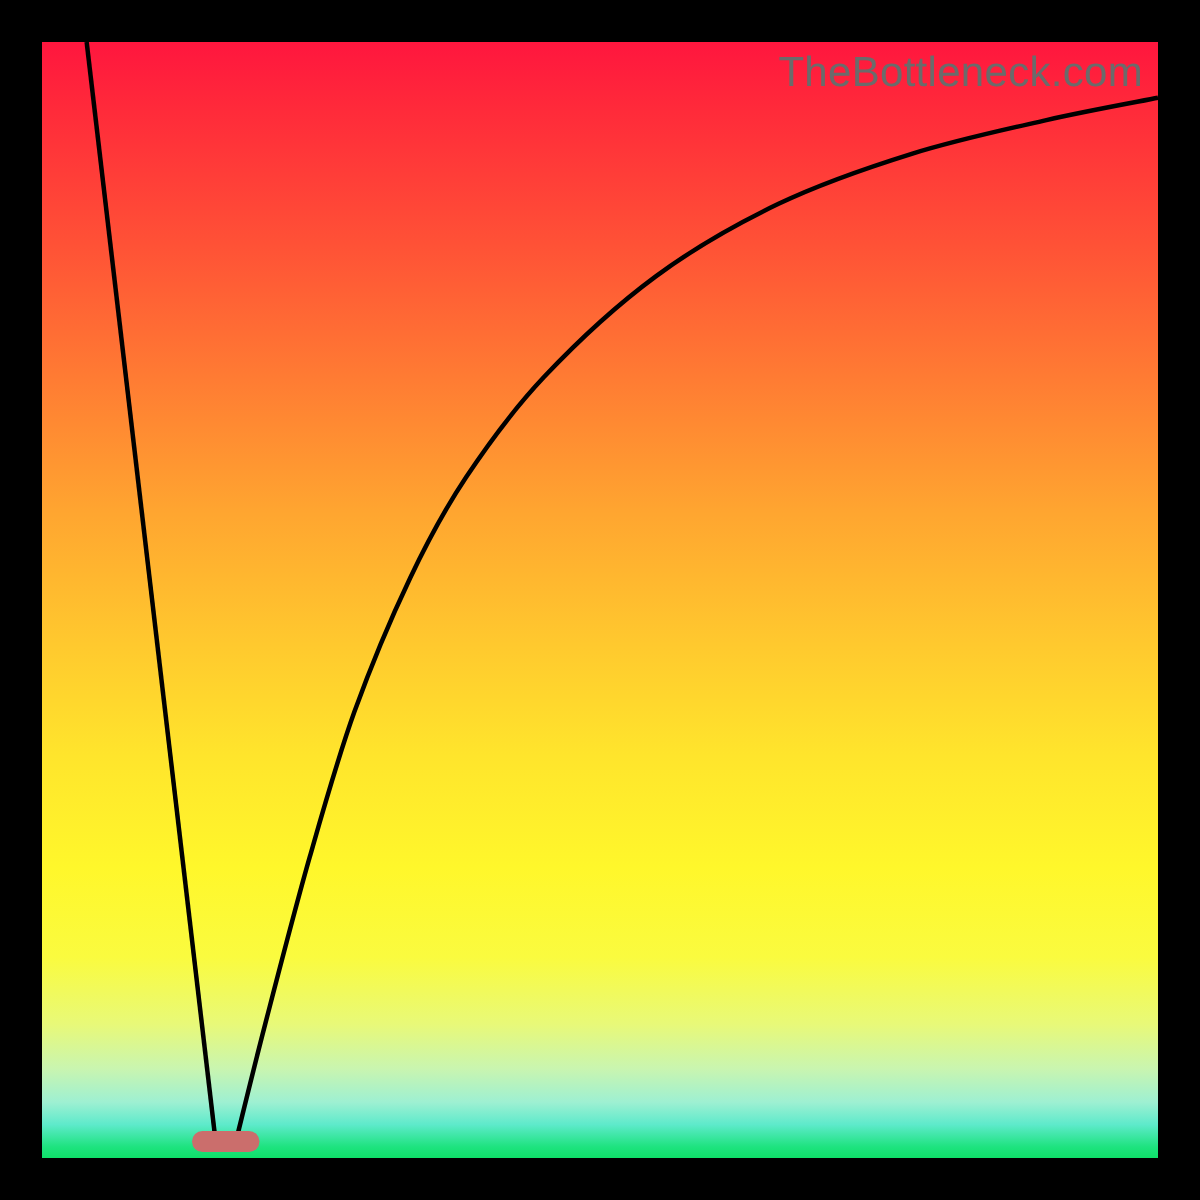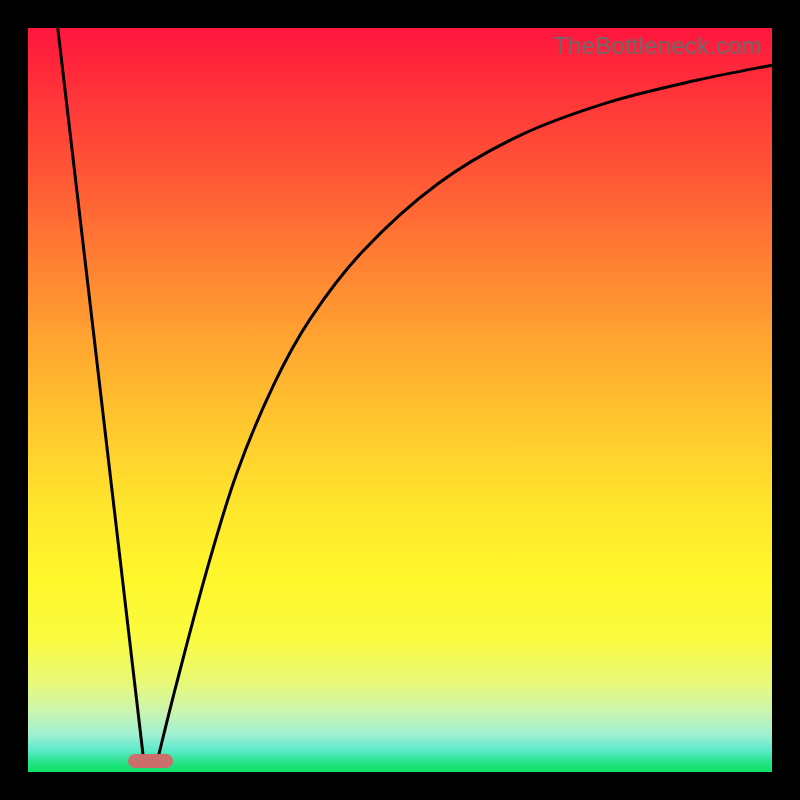--- a/index.html
+++ b/index.html
@@ -40,21 +40,21 @@
       #5eeacb 97%,
       #1ee37f 99%,
       #0fe069 100%
     );
   }
   .watermark {
     position: absolute;
     top: 4px;
     right: 10px;
     color: #6b6b6b;
-    font-size: 24px;
+    font-size: 28px;
     font-weight: 500;
     letter-spacing: 0.2px;
     user-select: none;
     margin-left: 10px;
   }
   svg.curves {
     position: absolute;
     left: 0;
     top: 0;
     width: 744px;

